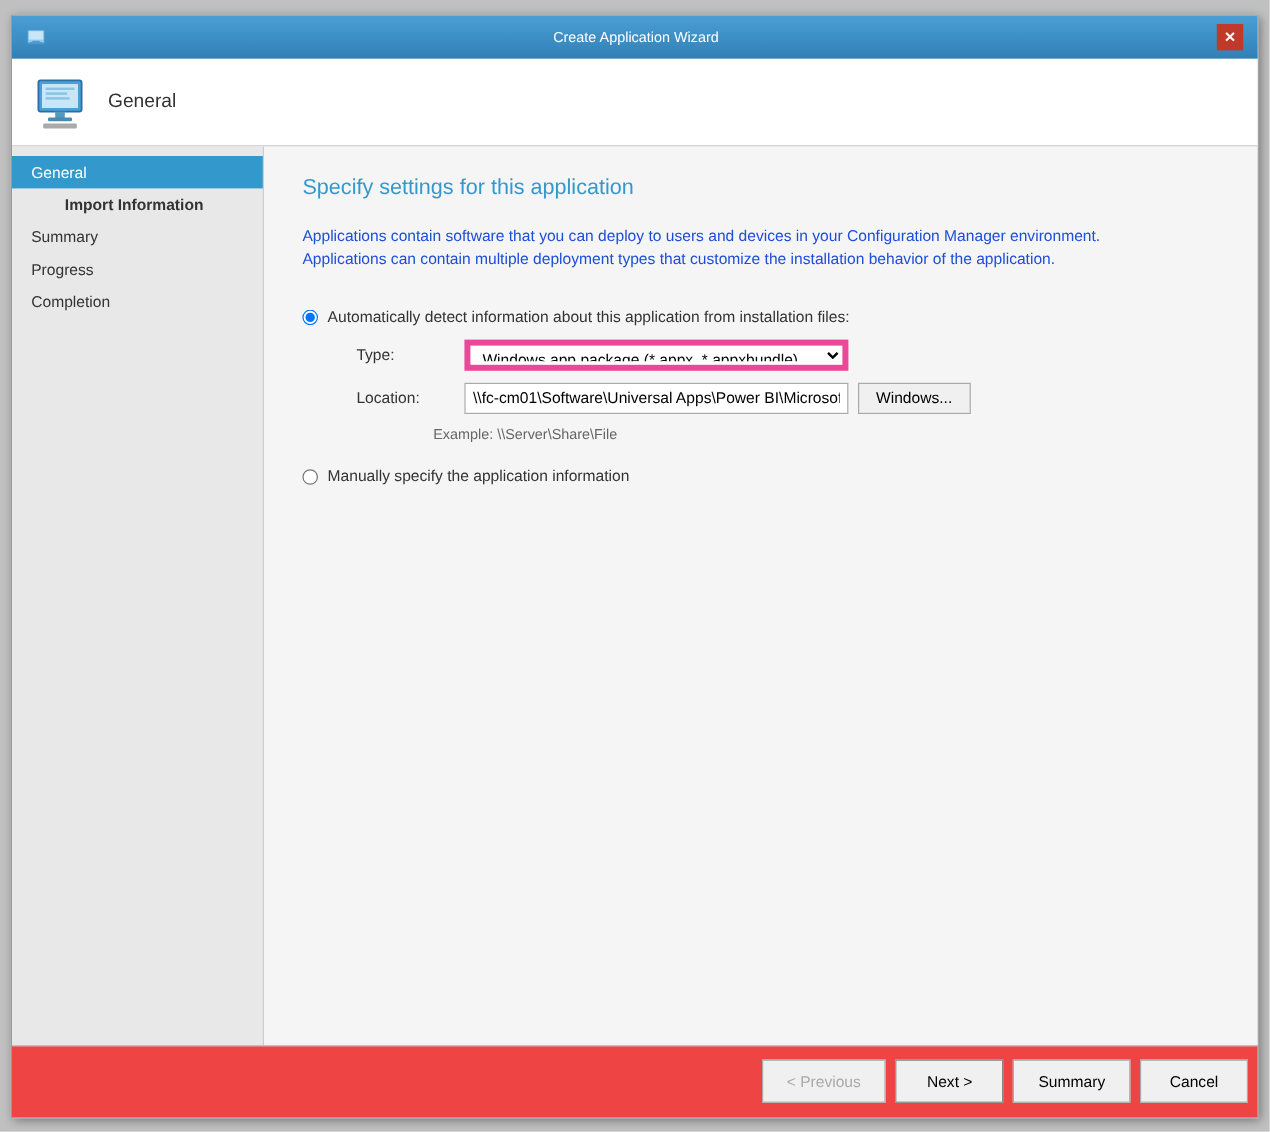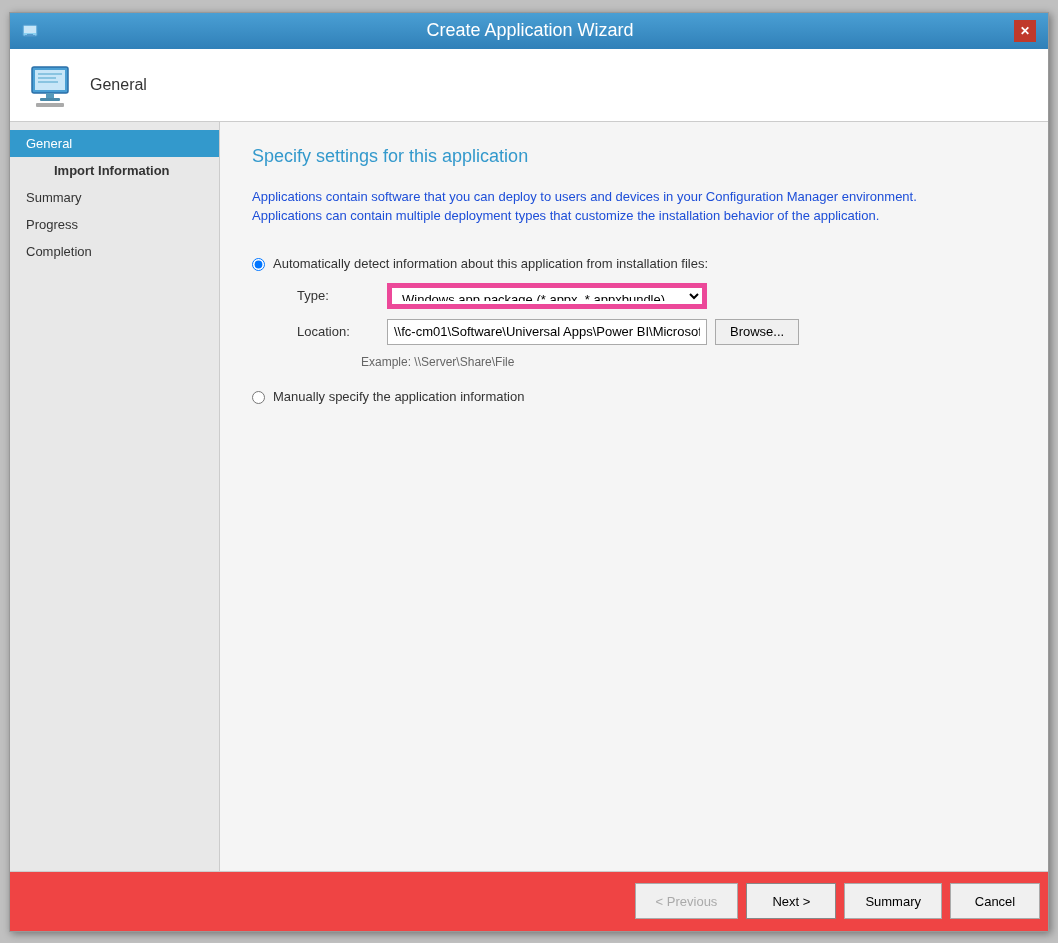--- a/index.html
+++ b/index.html
@@ -24,21 +24,21 @@
     .title-bar {
       background: linear-gradient(to bottom, #4a9fd4, #3080b8);
       color: white;
       padding: 8px 12px;
       display: flex;
       align-items: center;
       justify-content: space-between;
       height: 36px;
     }
     .title-bar-title {
-      font-size: 18px;
+      font-size: 12px;
       font-weight: normal;
       flex: 1;
       text-align: center;
     }
     .title-bar-icon {
       width: 16px;
       height: 16px;
       margin-right: 8px;
       display: flex;
       align-items: center;
@@ -295,21 +295,21 @@
               <div class="form-row">
                 <span class="form-label">Type:</span>
                 <select class="form-select">
                   <option>Windows app package (*.appx, *.appxbundle)</option>
                 </select>
               </div>
 
               <div class="form-row">
                 <span class="form-label">Location:</span>
                 <input type="text" class="form-input" value="\\fc-cm01\Software\Universal Apps\Power BI\Microsoft.VCLibs.140.00." style="">
-                <button class="browse-btn">Browse...</button>
+                <button class="browse-btn">Windows...</button>
               </div>
 
               <div class="example-text">Example: \\Server\Share\File</div>
             </div>
           </div>
         </div>
 
         <div class="radio-option">
           <input type="radio" name="app-type" id="manual" style="">
           <label class="radio-label" for="manual">Manually specify the application information</label>

